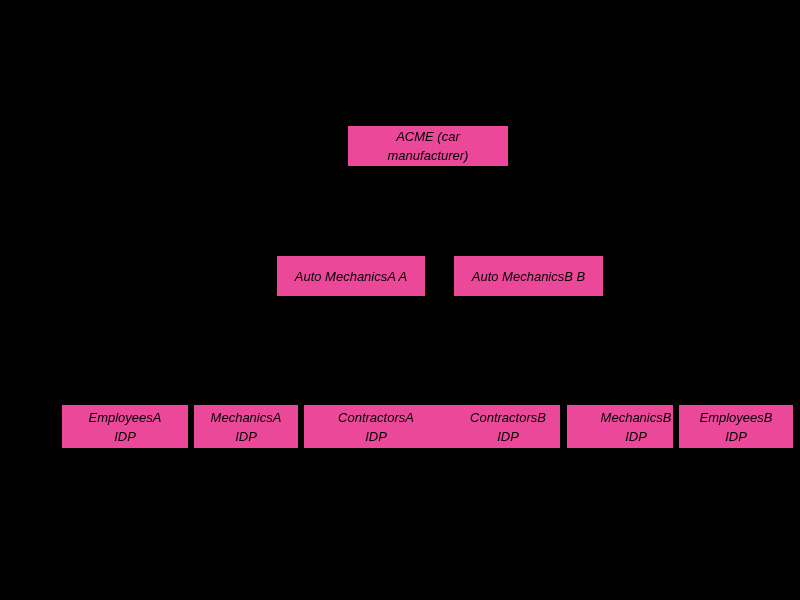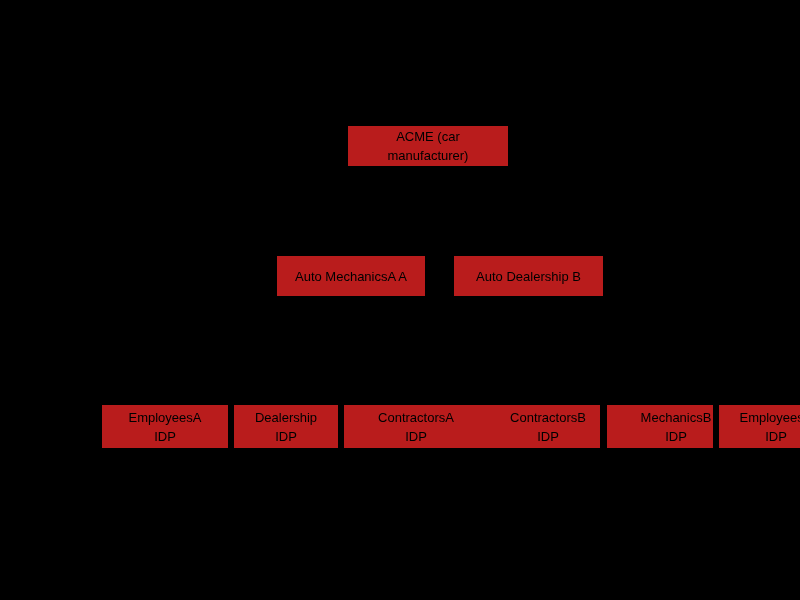--- a/index.html
+++ b/index.html
@@ -9,61 +9,62 @@
   #canvas {
     position: relative;
     width: 800px;
     height: 600px;
     background: #000000;
     overflow: hidden;
     font-family: "Liberation Sans", sans-serif;
   }
   .node {
     position: absolute;
-    background: #b91c1c;
+    background: #ec4899;
     color: #000000;
     display: flex;
     align-items: center;
     justify-content: center;
     text-align: center;
     font-size: 13px;
     line-height: 19px;
     white-space: pre-line;
     box-sizing: border-box;
+    font-style: italic;
   }
   
   .n-acme         { left: 348px; top: 126px; width: 160px; height: 40px; }
   
   .n-dealer-a     { left: 277px; top: 256px; width: 148px; height: 40px; }
   .n-dealer-b     { left: 454px; top: 256px; width: 149px; height: 40px; }
   
-  .n-idp          { top: 405px; height: 43px; margin-left: 40px; }
+  .n-idp          { top: 405px; height: 43px; }
   .n-employees-a  { left: 62px;  width: 126px; }
   .n-mechanics-a  { left: 194px; width: 104px; }
   .n-contractors-a{ left: 304px; width: 144px; }
   .n-contractors-b{ left: 436px; width: 124px; padding-left: 20px; }
   .n-mechanics-b  { left: 567px; width: 106px; padding-left: 32px; }
   .n-employees-b  { left: 679px; width: 114px; }
 </style>
 </head>
 <body>
 
 <div id="canvas">
 
   <div class="node n-acme">ACME (car
 manufacturer)</div>
 
   <div class="node n-dealer-a">Auto MechanicsA A</div>
 
-  <div class="node n-dealer-b">Auto Dealership B</div>
+  <div class="node n-dealer-b">Auto MechanicsB B</div>
 
   <div class="node n-idp n-employees-a">EmployeesA
 IDP</div>
 
-  <div class="node n-idp n-mechanics-a">Dealership
+  <div class="node n-idp n-mechanics-a">MechanicsA
 IDP</div>
 
   <div class="node n-idp n-contractors-a">ContractorsA
 IDP</div>
 
   <div class="node n-idp n-contractors-b">ContractorsB
 IDP</div>
 
   <div class="node n-idp n-mechanics-b">MechanicsB
 IDP</div>

